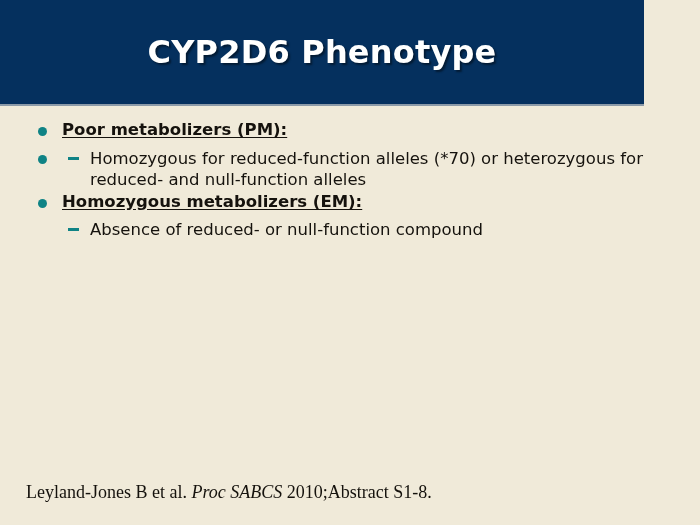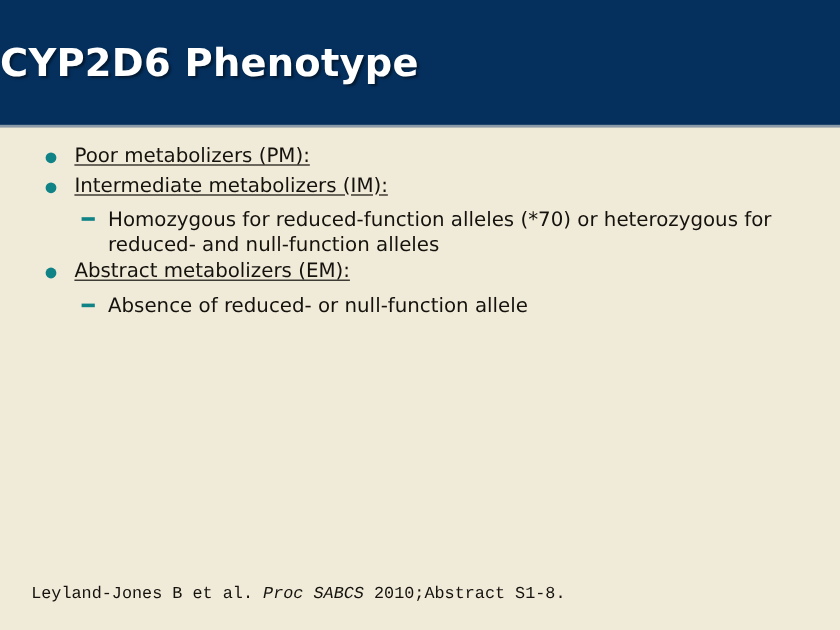--- a/index.html
+++ b/index.html
@@ -17,26 +17,27 @@
     position: relative;
     width: 700px;
     height: 525px;
     background: #f0ead9;
     box-sizing: border-box;
   }
   .title-banner {
     position: absolute;
     left: 0;
     top: 0;
-    width: 700px;
+    width: 644px;
     height: 104px;
     background: #05305e;
     border-bottom: 2px solid #8c9aa8;
     display: flex;
     align-items: center;
+    justify-content: center;
   }
   .title-text {
     color: #ffffff;
     font-size: 32px;
     font-weight: bold;
     letter-spacing: 0.2px;
     text-shadow: 2px 2px 2px rgba(0,0,0,0.45);
     font-family: "DejaVu Sans", sans-serif;
     white-space: nowrap;
   }
@@ -65,21 +66,21 @@
     position: absolute;
     left: 10px;
     top: 7px;
     width: 9px;
     height: 9px;
     border-radius: 50%;
     background: #0f8385;
   }
   .l1-text {
     font-size: 16.5px;
-    font-weight: normal;
+    font-weight: bold;
     color: #15120d;
     text-decoration: underline;
     text-underline-offset: 2px;
     line-height: 1.25;
     font-family: "DejaVu Sans", sans-serif;
   }
   .l2 {
     position: relative;
     padding-left: 62px;
     margin-top: 7px;
@@ -98,23 +99,23 @@
     color: #15120d;
     line-height: 1.28;
     font-weight: normal;
     font-family: "DejaVu Sans", sans-serif;
     max-width: 602px;
   }
   .footer {
     position: absolute;
     left: 26px;
     bottom: 22px;
-    font-size: 14px;
+    font-size: 18px;
     color: #15120d;
-    font-family: Liberation Mono, monospace;
+    font-family: Liberation Serif, serif;
     white-space: nowrap;
   }
   .footer .ital {
     font-style: italic;
   }
 </style>
 </head>
 <body>
 
 <div class="slide">
@@ -128,36 +129,35 @@
     <div class="bullet-group">
       <div class="l1">
         <span class="l1-dot"></span>
         <span class="l1-text">Poor metabolizers (PM):</span>
       </div>
     </div>
 
     <div class="bullet-group">
       <div class="l1">
         <span class="l1-dot"></span>
-        <span class="l1-text">Intermediate metabolizers (IM):</span>
       </div>
       <div class="l2">
         <span class="l2-dash"></span>
         <span class="l2-text">Homozygous for reduced-function alleles (*70) or heterozygous for reduced- and null-function alleles</span>
       </div>
     </div>
 
     <div class="bullet-group">
       <div class="l1">
         <span class="l1-dot"></span>
-        <span class="l1-text">Abstract metabolizers (EM):</span>
+        <span class="l1-text">Homozygous metabolizers (EM):</span>
       </div>
       <div class="l2">
         <span class="l2-dash"></span>
-        <span class="l2-text">Absence of reduced- or null-function allele</span>
+        <span class="l2-text">Absence of reduced- or null-function compound</span>
       </div>
     </div>
 
   </div>
 
   <div class="footer"><span>Leyland-Jones B et al. </span><span class="ital">Proc SABCS</span><span> 2010;Abstract S1-8.</span></div>
 
 </div>
 
 </body></html>

